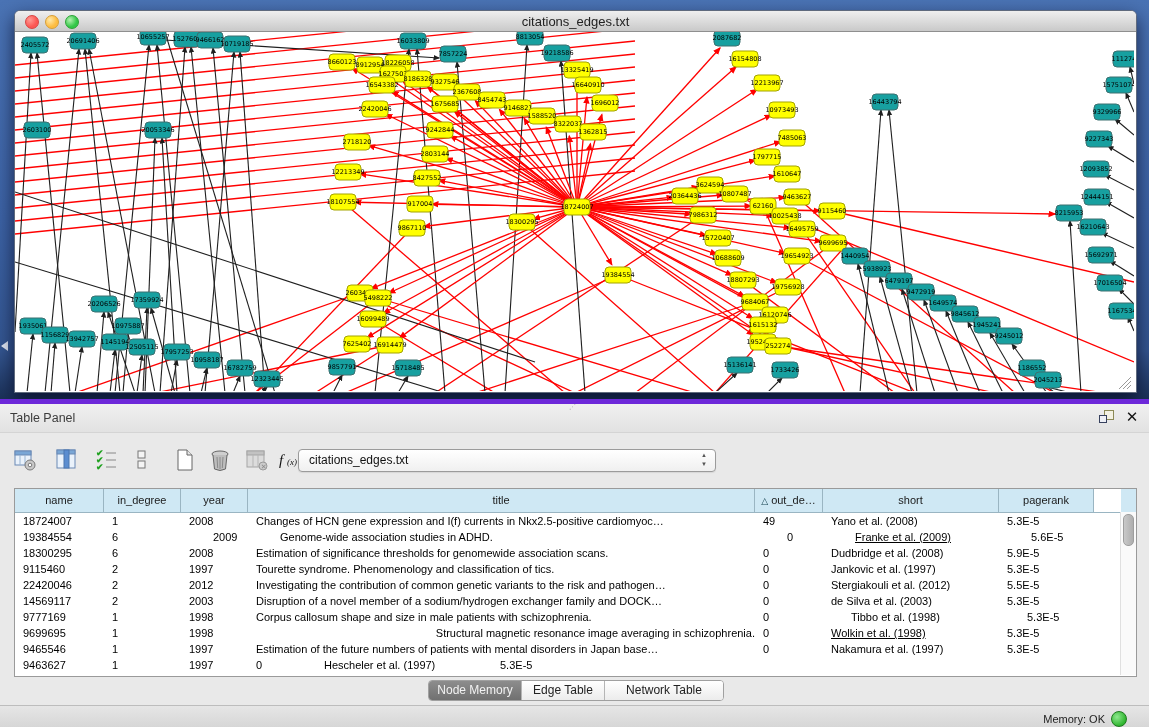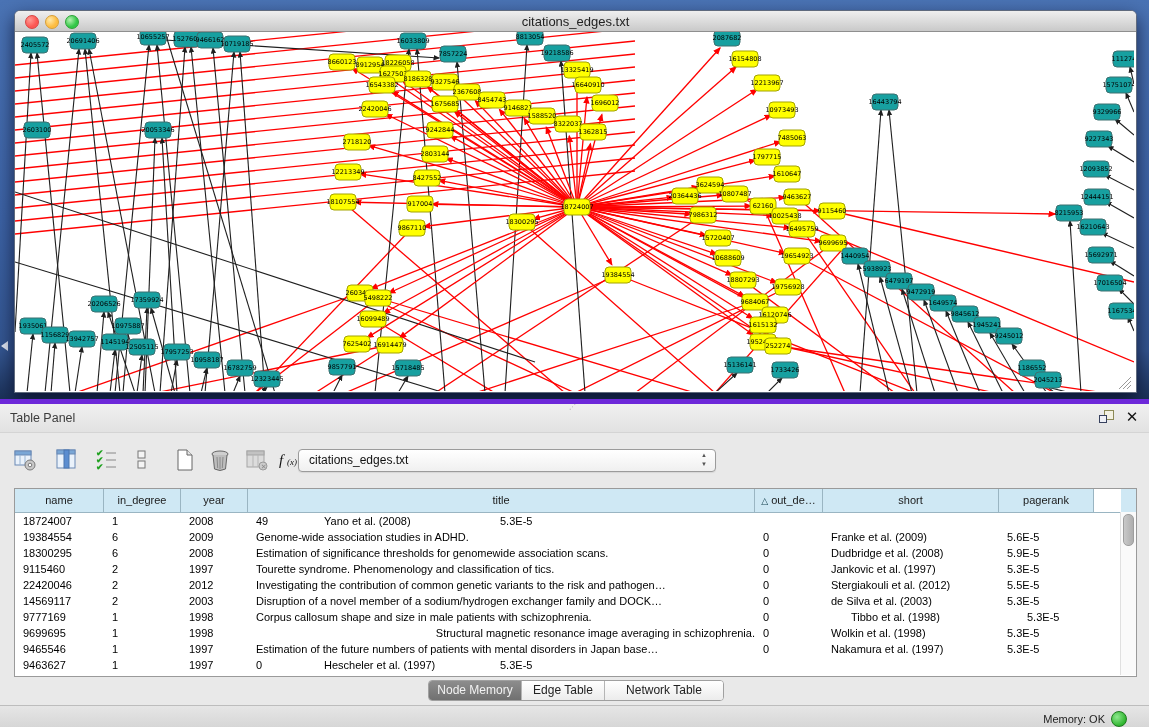--- a/index.html
+++ b/index.html
@@ -811,31 +811,32 @@
         <div class="th" style="width: 68px;"><span class="sortmark">△</span>out_de…</div>
         <div class="th" style="width: 176px;">short</div>
         <div class="th" style="width: 95px;">pagerank</div>
         <div class="th filler" style="width: 27px;"></div>
       </div>
     <div id="tbody">
         <div class="tr">
           <div class="td" style="width: 89px;">18724007</div>
           <div class="td" style="width: 77px;">1</div>
           <div class="td" style="width: 67px;">2008</div>
+          <div class="td" style="width: 507px;">Changes of HCN gene expression and I(f) currents in Nkx2.5-positive cardiomyoc…</div>
           <div class="td" style="width: 68px;">49</div>
           <div class="td" style="width: 176px;">Yano et al. (2008)</div>
           <div class="td" style="width: 95px;">5.3E-5</div>
         </div>
         <div class="tr">
           <div class="td" style="width: 89px;">19384554</div>
           <div class="td" style="width: 77px;">6</div>
-          <div class="td" style="width: 67px;">2009</div>
+          <div class="td" style="width: 67px; margin-left: 24px;">2009</div>
           <div class="td" style="width: 507px;">Genome-wide association studies in ADHD.</div>
           <div class="td" style="width: 68px;">0</div>
-          <div class="td" style="width: 176px;">Franke et al. (2009)</div>
+          <div class="td" style="width: 176px; text-decoration: underline;">Franke et al. (2009)</div>
           <div class="td" style="width: 95px;">5.6E-5</div>
         </div>
         <div class="tr">
           <div class="td" style="width: 89px;">18300295</div>
           <div class="td" style="width: 77px;">6</div>
           <div class="td" style="width: 67px;">2008</div>
           <div class="td" style="width: 507px;">Estimation of significance thresholds for genomewide association scans.</div>
           <div class="td" style="width: 68px;">0</div>
           <div class="td" style="width: 176px;">Dudbridge et al. (2008)</div>
           <div class="td" style="width: 95px;">5.9E-5</div>
@@ -875,21 +876,21 @@
           <div class="td" style="width: 68px;">0</div>
           <div class="td" style="width: 176px; margin-left: 20px;">Tibbo et al. (1998)</div>
           <div class="td" style="width: 95px;">5.3E-5</div>
         </div>
         <div class="tr">
           <div class="td" style="width: 89px;">9699695</div>
           <div class="td" style="width: 77px;">1</div>
           <div class="td" style="width: 67px;">1998</div>
           <div class="td" style="width: 507px; text-align: right;">Structural magnetic resonance image averaging in schizophrenia.</div>
           <div class="td" style="width: 68px;">0</div>
-          <div class="td" style="width: 176px;">Wolkin et al. (1998)</div>
+          <div class="td" style="width: 176px; text-decoration: underline;">Wolkin et al. (1998)</div>
           <div class="td" style="width: 95px;">5.3E-5</div>
         </div>
         <div class="tr">
           <div class="td" style="width: 89px;">9465546</div>
           <div class="td" style="width: 77px;">1</div>
           <div class="td" style="width: 67px;">1997</div>
           <div class="td" style="width: 507px;">Estimation of the future numbers of patients with mental disorders in Japan base…</div>
           <div class="td" style="width: 68px;">0</div>
           <div class="td" style="width: 176px;">Nakamura et al. (1997)</div>
           <div class="td" style="width: 95px;">5.3E-5</div>

